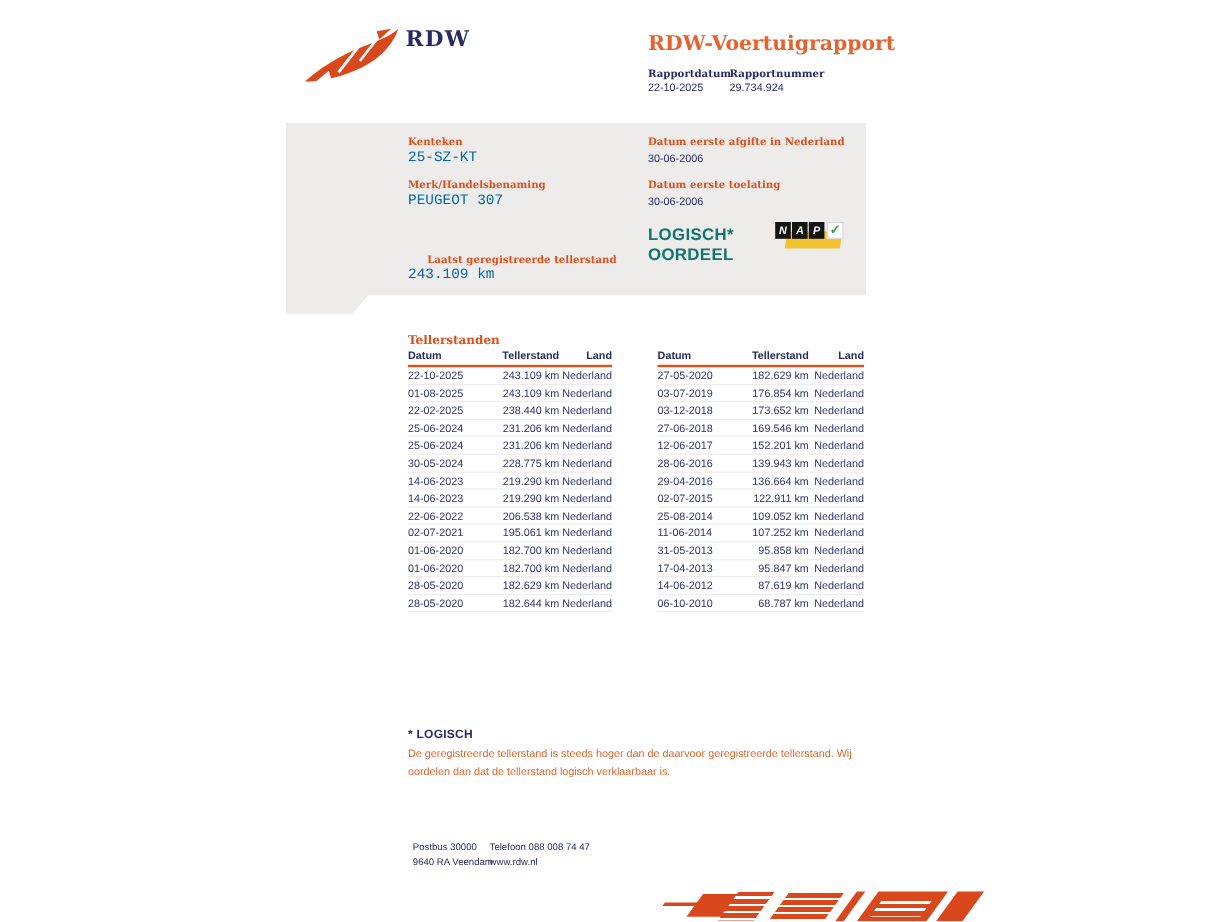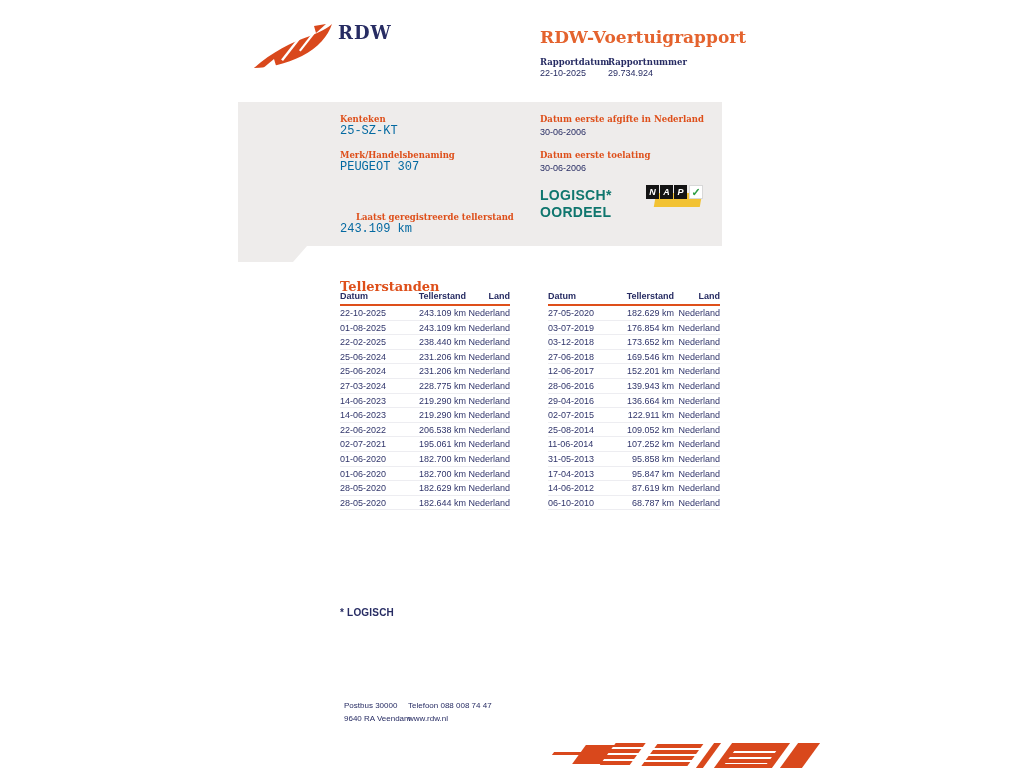--- a/index.html
+++ b/index.html
@@ -22,21 +22,21 @@
 
   
   .nap{width:60px;height:24px;}
   .nap-yellow{position:absolute;left:9px;top:8px;width:46px;height:14px;background:#f2c233;transform:skewX(-10deg);}
   .nap-box{position:absolute;top:0;width:13px;height:14px;background:#141414;color:#fff;
            font-style:italic;font-weight:700;font-size:9px;line-height:14px;text-align:center;}
   .nap-check{position:absolute;top:0;left:43px;width:14px;height:14px;background:#fff;border:1px solid #d8d8d8;
              box-sizing:border-box;color:#2e9e44;font-weight:800;font-size:11px;line-height:12px;text-align:center;}
 
   
-  .tbl-title{font-family:"DejaVu Serif",serif;font-size:13px;font-weight:700;color:#de4f1a;}
+  .tbl-title{font-family:"DejaVu Serif",serif;font-size:10px;font-weight:700;color:#de4f1a;}
   .tbl{font-size:9px;}
   .thead{display:flex;font-weight:700;color:#272c63;height:11px;line-height:11px;}
   .rule{height:2px;background:#de4f1a;margin-top:2px;}
   .trow{display:flex;height:14.6px;line-height:14.2px;box-sizing:border-box;border-bottom:1px solid #ededf1;color:#30356b;}
   .tcell{overflow:hidden;white-space:nowrap;}
   .c0{width:64px;text-align:left;}
   .c1{width:62px;text-align:right;}
   .c2{flex:1;text-align:right;}
 
   
@@ -129,21 +129,21 @@
           <div class="tcell c0">25-06-2024</div>
           <div class="tcell c1">231.206 km</div>
           <div class="tcell c2">Nederland</div>
         </div>
         <div class="trow">
           <div class="tcell c0">25-06-2024</div>
           <div class="tcell c1">231.206 km</div>
           <div class="tcell c2">Nederland</div>
         </div>
         <div class="trow">
-          <div class="tcell c0">27-03-2024</div>
+          <div class="tcell c0">30-05-2024</div>
           <div class="tcell c1">228.775 km</div>
           <div class="tcell c2">Nederland</div>
         </div>
         <div class="trow">
           <div class="tcell c0">14-06-2023</div>
           <div class="tcell c1">219.290 km</div>
           <div class="tcell c2">Nederland</div>
         </div>
         <div class="trow">
           <div class="tcell c0">14-06-2023</div>
@@ -258,20 +258,21 @@
         </div>
         <div class="trow">
           <div class="tcell c0">06-10-2010</div>
           <div class="tcell c1">68.787 km</div>
           <div class="tcell c2">Nederland</div>
         </div>
       </div>
   </div>
 
   <div class="abs fn-head" style="left:340px;top:607px;">* LOGISCH</div>
+  <div class="abs fn-body" style="left:340px;top:621px;">De geregistreerde tellerstand is steeds hoger dan de daarvoor geregistreerde tellerstand. Wij oordelen dan dat de tellerstand logisch verklaarbaar is.</div>
 
   <div class="abs foot" style="left:344px;top:699px;">
     <div>Postbus 30000</div>
     <div>9640 RA Veendam</div>
   </div>
   <div class="abs foot" style="left:408px;top:699px;">
     <div>Telefoon 088 008 74 47</div>
     <div>www.rdw.nl</div>
   </div>
 

